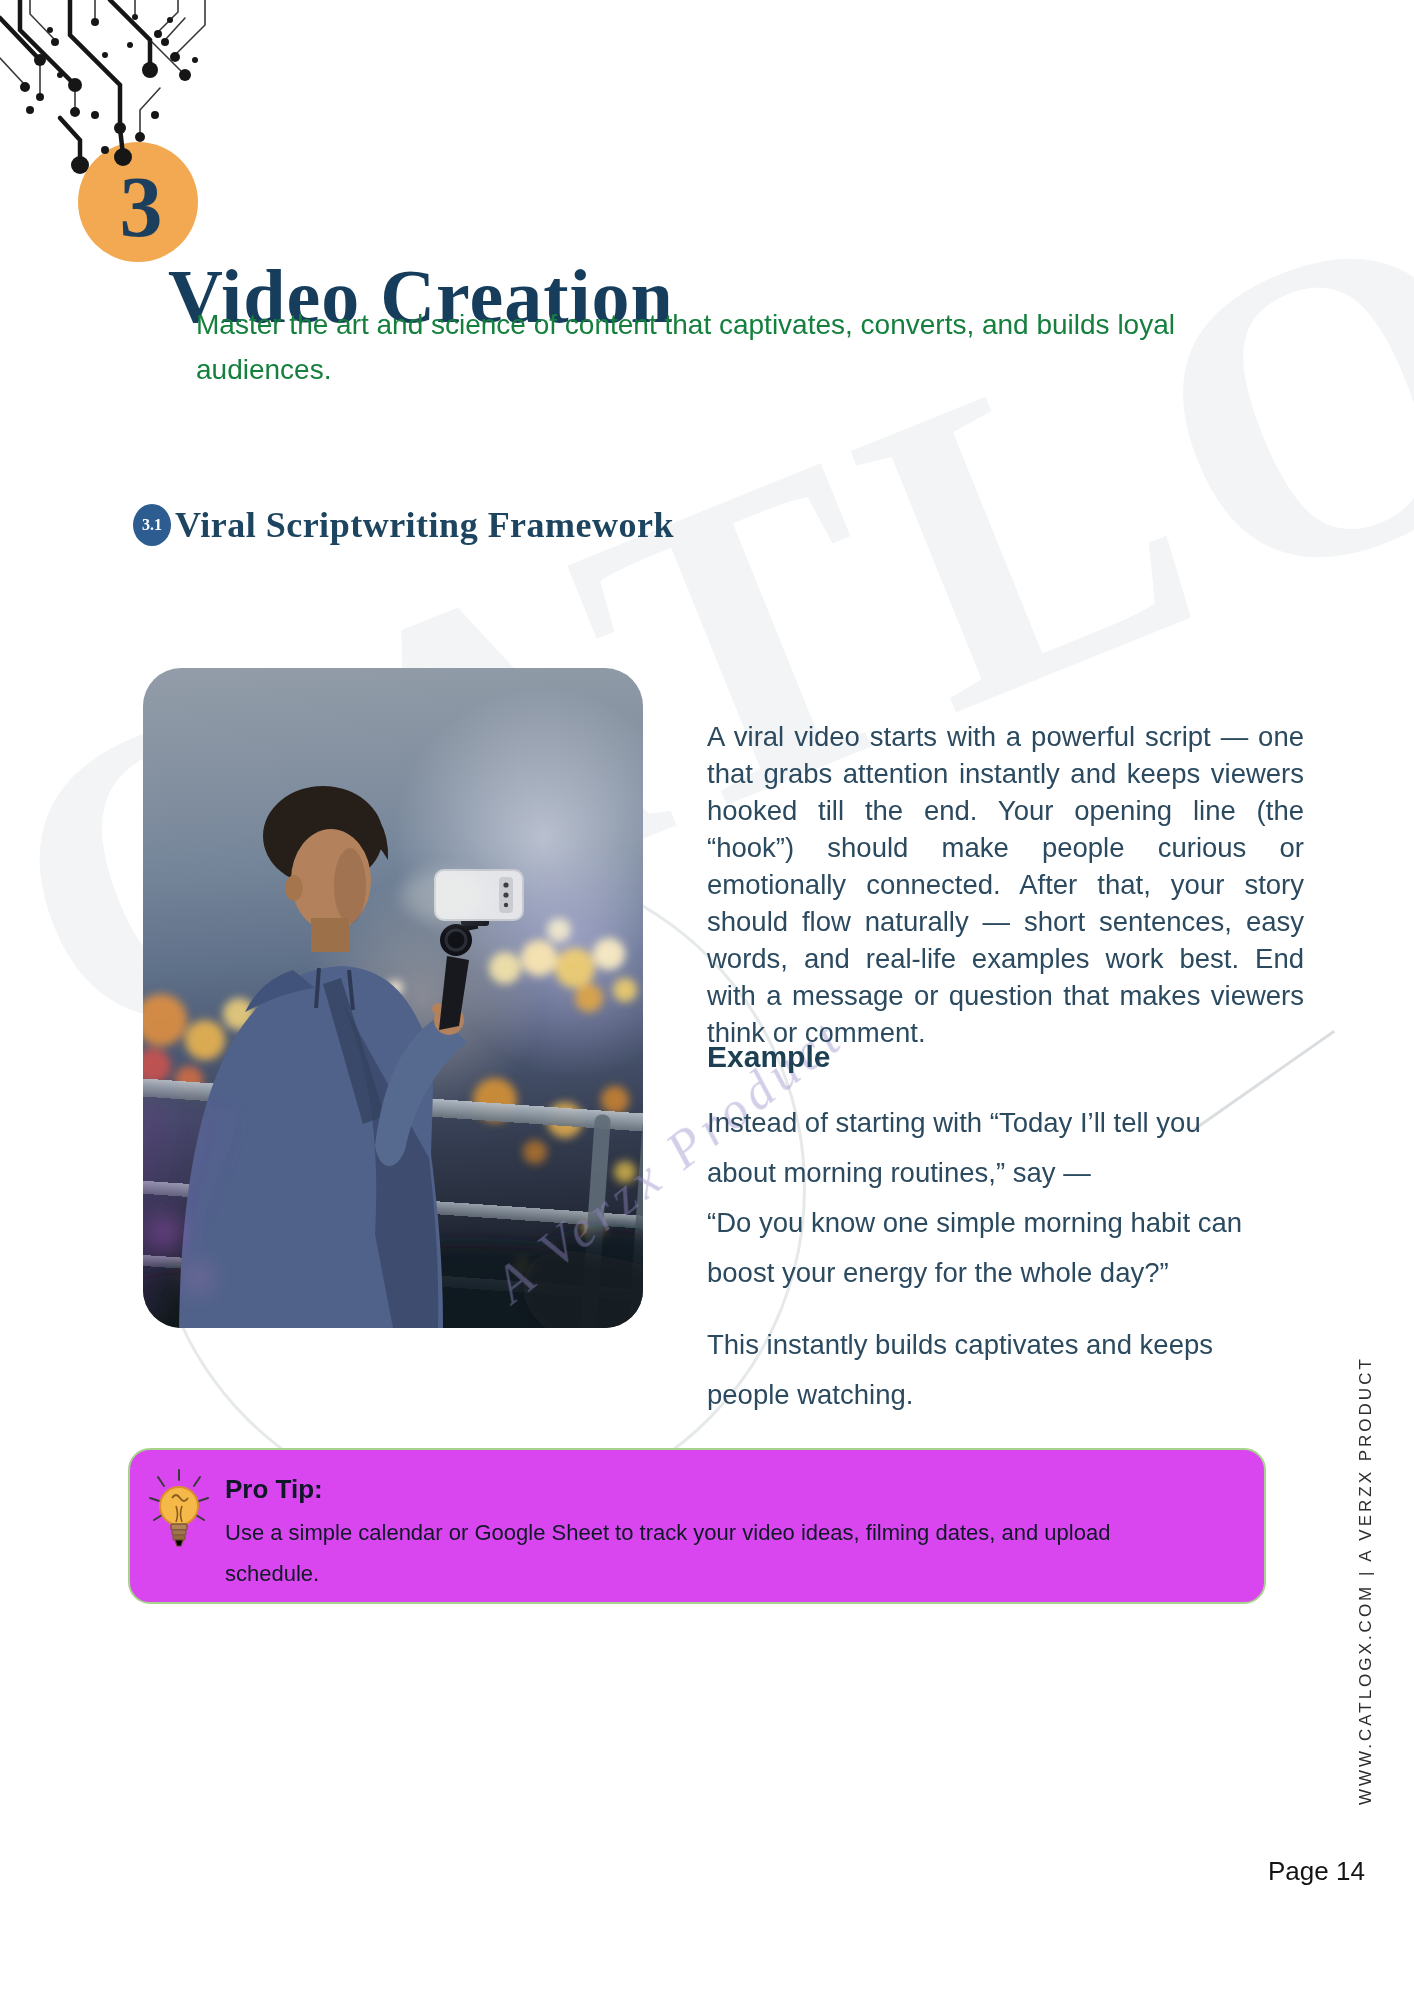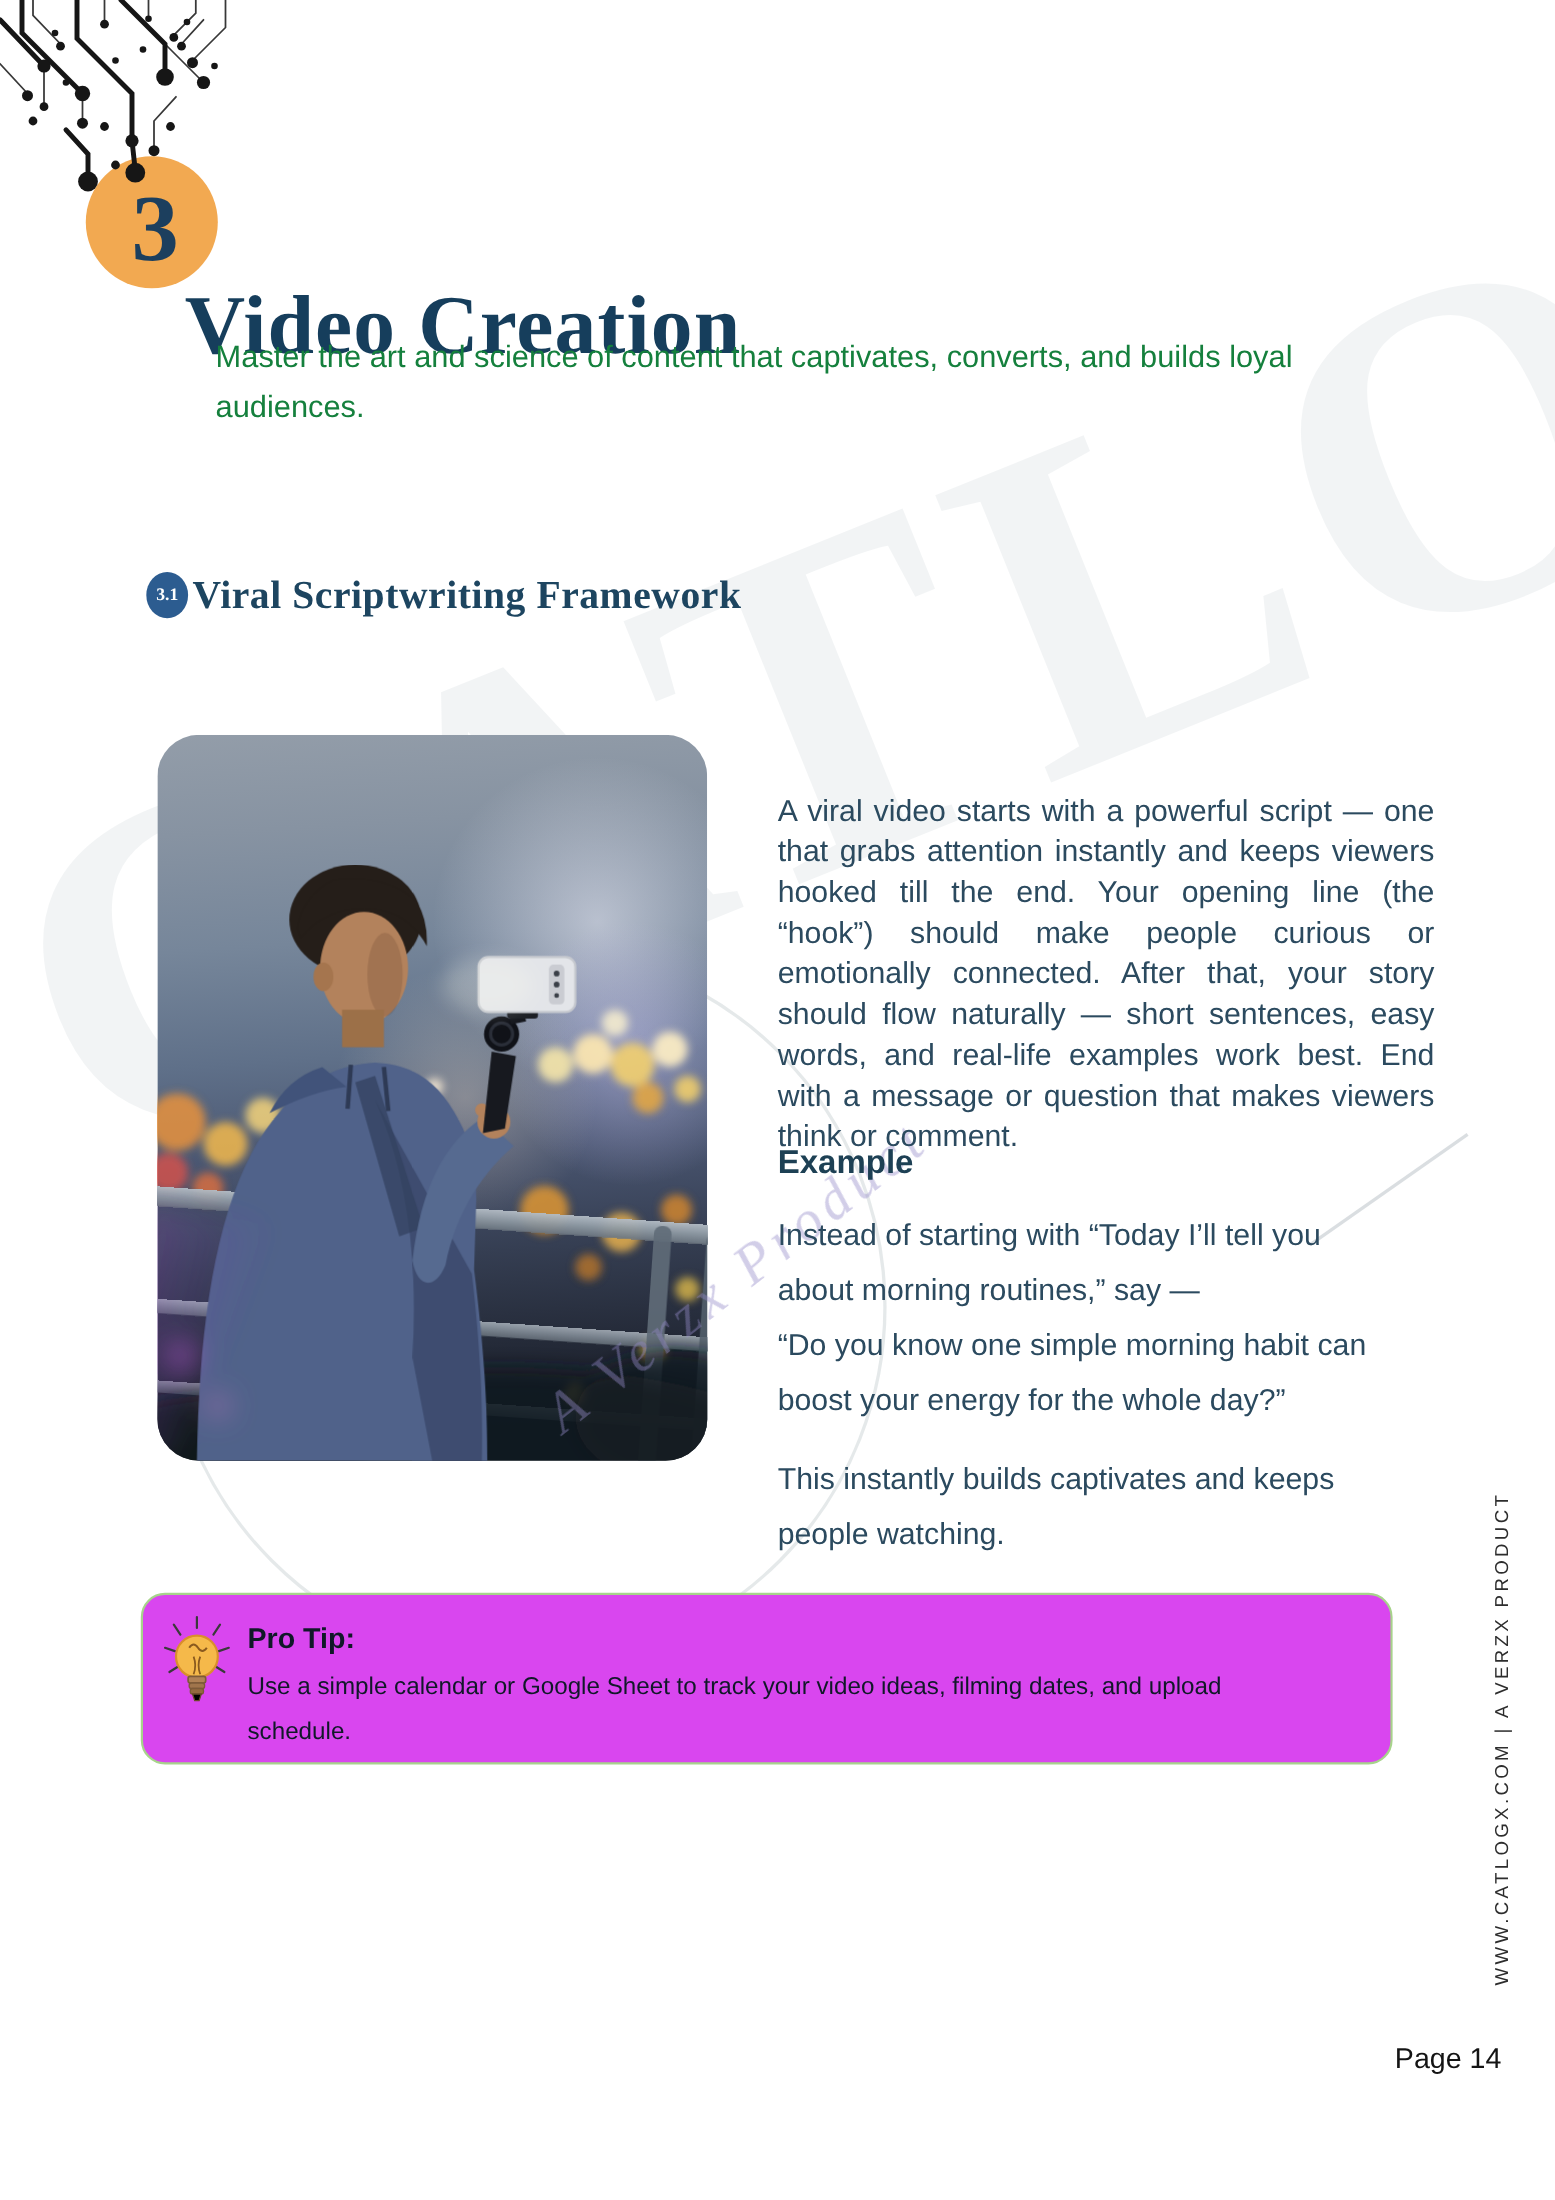--- a/index.html
+++ b/index.html
@@ -50,21 +50,21 @@
     font-family:"Liberation Serif","DejaVu Serif",serif;
     font-size:76px;font-weight:bold;color:#163E5C;line-height:1.1;letter-spacing:1px;
     white-space:nowrap;
   }
   .page-subtitle{
     position:absolute;left:196px;top:302px;width:1000px;z-index:5;
     font-size:28px;line-height:45px;color:#15803d;
   }
 
   
-  .section-row{position:absolute;left:133px;top:520px;z-index:5;display:flex;align-items:center;justify-content:flex-end;}
+  .section-row{position:absolute;left:133px;top:504px;z-index:5;display:flex;align-items:center;justify-content:flex-end;}
   .section-badge{
     width:38px;height:42px;background:#2C5C90;border-radius:50%;
     display:flex;align-items:center;justify-content:center;flex:0 0 auto;
   }
   .section-badge span{
     font-family:"Liberation Serif","DejaVu Serif",serif;
     font-size:16px;font-weight:bold;color:#ffffff;
   }
   .section-title{
     margin-left:4px;

